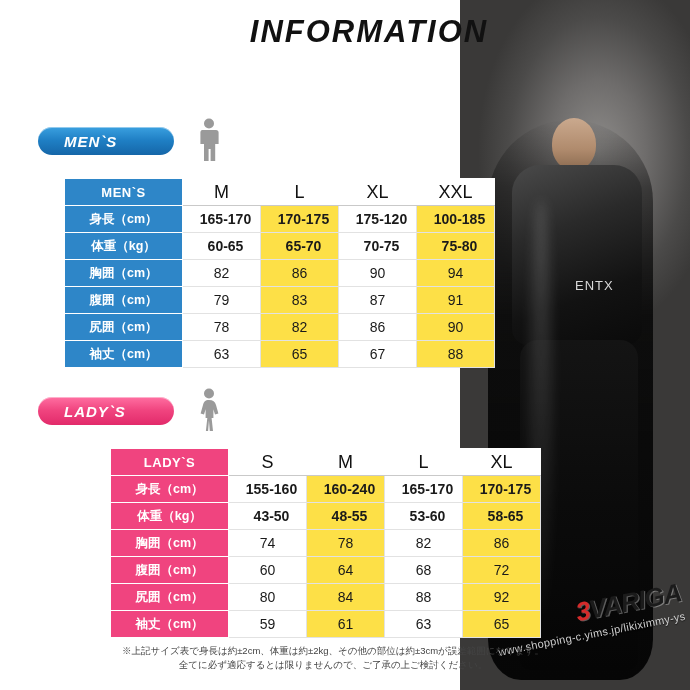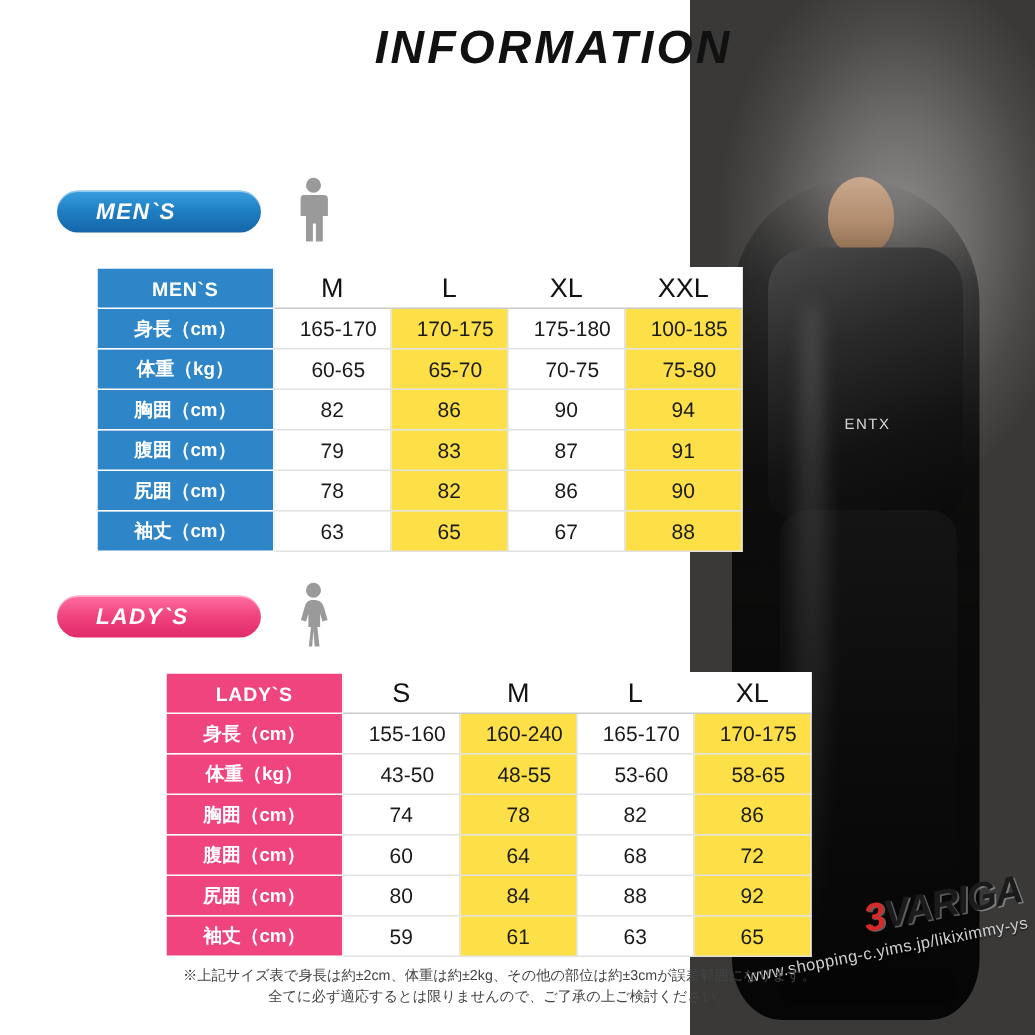--- a/index.html
+++ b/index.html
@@ -71,23 +71,23 @@
     position: absolute;
     left: 60px;
     top: 340px;
     width: 118px;
     height: 330px;
     background: linear-gradient(180deg, #141414 0%, #0b0b0b 50%, #050505 100%);
     border-radius: 18px 18px 10px 10px;
   }
   .photo-chestlogo {
     position: absolute;
-    left: 103px;
+    left: 115px;
     top: 278px;
-    font-size: 10px;
+    font-size: 13px;
     color: #d8d8d8;
     letter-spacing: 1px;
     font-family: "Liberation Sans", sans-serif;
   }
   .photo-sheen {
     position: absolute;
     left: 70px;
     top: 200px;
     width: 22px;
     height: 420px;
@@ -232,21 +232,21 @@
   .men td.val, .lady td.val {
     width: 78px;
     background: #ffffff;
     border: 1px solid #e2e2e2;
   }
   .men td.val.alt, .lady td.val.alt {
     background: #fde047;
   }
   .men tr.wide td.val, .lady tr.wide td.val {
     font-size: 14px;
-    font-weight: normal;
+    font-weight: bold;
     padding-left: 12px;
   }
 
   
   .notes {
     position: absolute;
     left: 118px;
     top: 644px;
     width: 430px;
     text-align: center;
@@ -297,21 +297,21 @@
         <th class="colhead">L</th>
         <th class="colhead">XL</th>
         <th class="colhead">XXL</th>
       </tr>
     </thead>
     <tbody>
       <tr class="wide">
         <td class="rowhead">身長（cm）</td>
         <td class="val">165-170</td>
         <td class="val alt">170-175</td>
-        <td class="val">175-180</td>
+        <td class="val">175-120</td>
         <td class="val alt">100-185</td>
       </tr>
       <tr class="wide">
         <td class="rowhead">体重（kg）</td>
         <td class="val">60-65</td>
         <td class="val alt">65-70</td>
         <td class="val">70-75</td>
         <td class="val alt">75-80</td>
       </tr>
       <tr>

